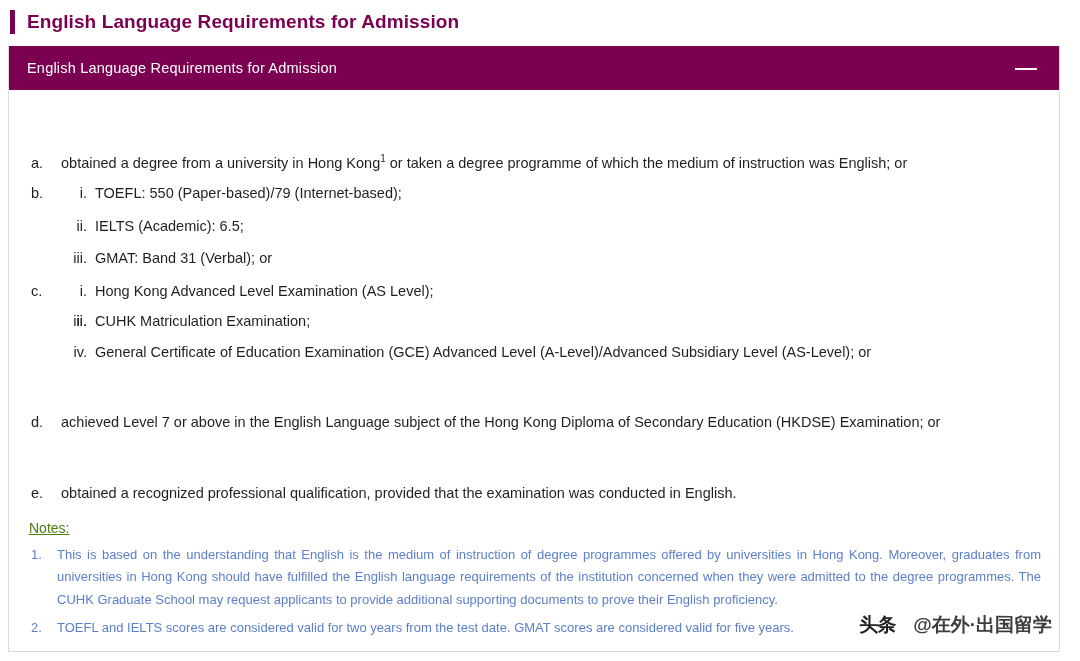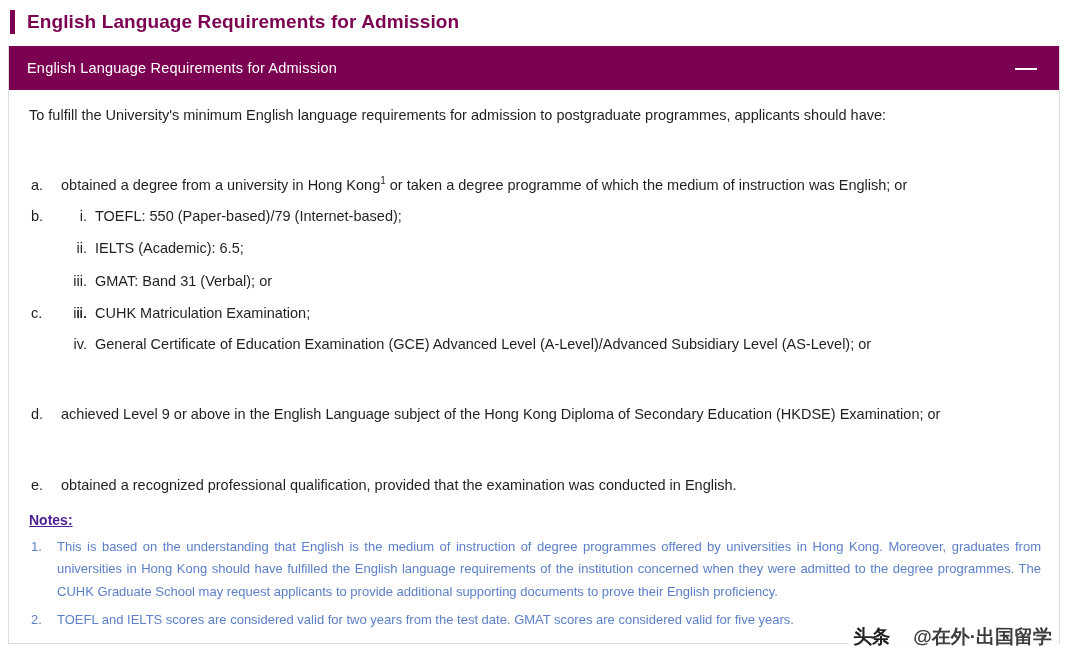--- a/index.html
+++ b/index.html
@@ -131,26 +131,25 @@
   ol.level-i.tight > li { margin-bottom: 8px; }
 
   sup {
     font-size: 10px;
     vertical-align: super;
     line-height: 0;
   }
 
   
   .notes-title {
-    color: #4c1d95;
+    color: #4d7c0f;
     text-decoration: underline;
     font-size: 14px;
     margin: 6px 0 4px 2px;
     display: inline-block;
-    font-weight: bold;
   }
   ol.notes {
     list-style: none;
     margin: 0;
     padding: 0;
     color: #5b7fc9;
     font-size: 13px;
     line-height: 1.72;
   }
   ol.notes > li {
@@ -165,24 +164,24 @@
     left: 4px;
     top: 0;
     width: 20px;
     color: #5b7fc9;
   }
 
   
   .watermark {
     position: absolute;
     right: 10px;
-    bottom: 8px;
+    bottom: 20px;
     display: flex;
     align-items: center;
-    gap: 24px;
+    gap: 18px;
     font-size: 19px;
     font-weight: bold;
     color: #3d3d3d;
     background: rgba(255,255,255,0.82);
     padding: 3px 6px;
     border-radius: 2px;
   }
   .watermark .logo {
     font-size: 19px;
     font-weight: bold;
@@ -202,21 +201,20 @@
 
   <div class="panel">
 
     <div class="panel-header">
       <div class="panel-header-title">English Language Requirements for Admission</div>
       <div class="collapse-icon"></div>
     </div>
 
     <div class="panel-body">
 
-      <p class="intro">To fulfill the University's minimum English language requirements for admission to postgraduate programmes, applicants should have:</p>
 
       <ol class="level-a">
 
         <li>
           <span class="marker">a.</span>
           <span class="item-text"><span>obtained a degree from a university in Hong Kong</span><sup>1</sup><span> or taken a degree programme of which the medium of instruction was English; or</span></span>
         </li>
 
         <li>
           <span class="marker">b.</span>
@@ -234,38 +232,39 @@
               <span>GMAT: Band 31 (Verbal); or</span>
             </li>
           </ol>
         </li>
 
         <li>
           <span class="marker">c.</span>
           <ol class="level-i tight">
             <li>
               <span class="marker">i.</span>
+              <span>Hong Kong Advanced Level Examination (AS Level);</span>
             </li>
             <li>
               <span class="marker">ii.</span>
             </li>
             <li>
               <span class="marker">iii.</span>
               <span>CUHK Matriculation Examination;</span>
             </li>
             <li>
               <span class="marker">iv.</span>
               <span>General Certificate of Education Examination (GCE) Advanced Level (A-Level)/Advanced Subsidiary Level (AS-Level); or</span>
             </li>
           </ol>
         </li>
 
         <li>
           <span class="marker">d.</span>
-          <span class="item-text">achieved Level 9 or above in the English Language subject of the Hong Kong Diploma of Secondary Education (HKDSE) Examination; or</span>
+          <span class="item-text">achieved Level 7 or above in the English Language subject of the Hong Kong Diploma of Secondary Education (HKDSE) Examination; or</span>
         </li>
 
         <li>
           <span class="marker">e.</span>
           <span class="item-text">obtained a recognized professional qualification, provided that the examination was conducted in English.</span>
         </li>
 
       </ol>
 
       <div class="notes-title">Notes:</div>

